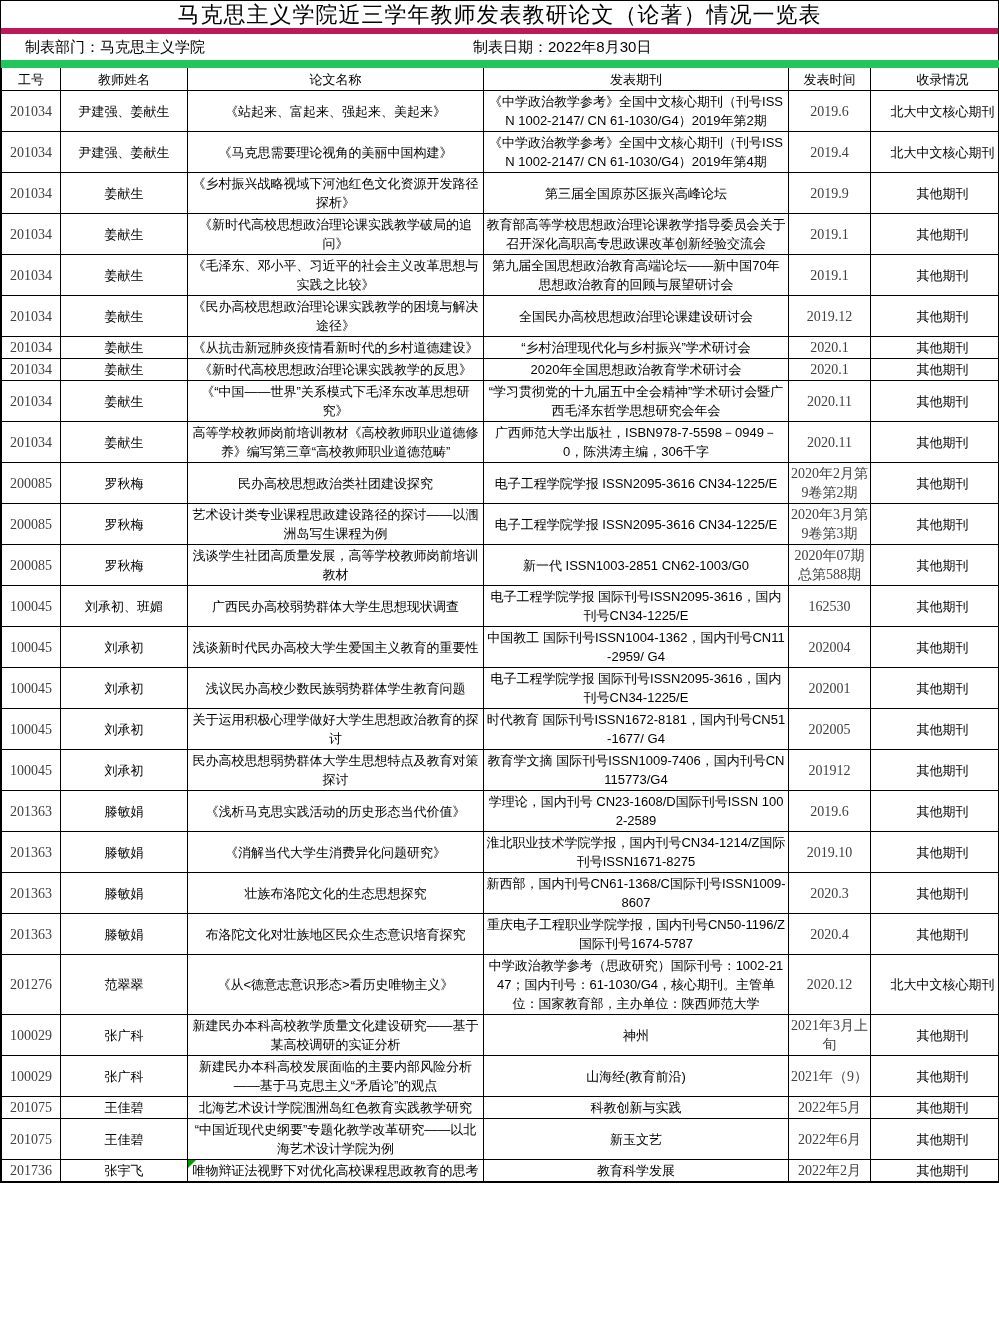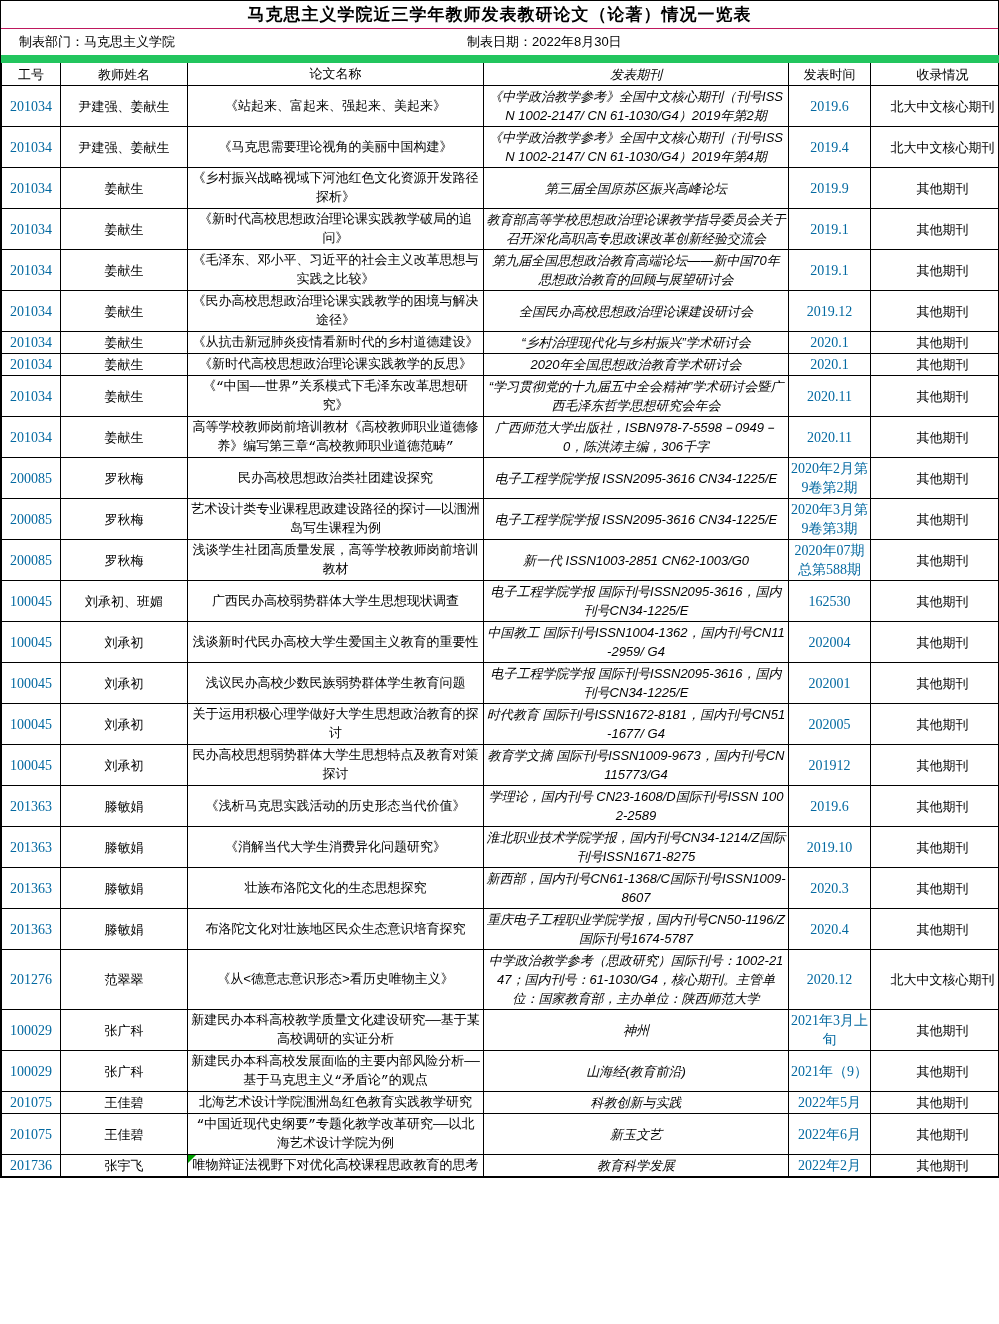--- a/index.html
+++ b/index.html
@@ -1,43 +1,43 @@
 <!DOCTYPE html>
 <html><head>
 <meta charset="utf-8">
 <style>
   html, body { margin:0; padding:0; background:#fff; }
   body { width:999px; font-family:"Liberation Sans", sans-serif; color:#000; }
   .sheet { width:999px; box-sizing:border-box; border:1px solid #000; background:#fff; }
 
   .title-row {
     height:27px; display:flex; align-items:center; justify-content:center;
-    font-size:17px; font-weight:bold; border-bottom:1px solid #be185d;
+    font-size:22px; font-weight:normal; border-bottom:6px solid #be185d;
     letter-spacing:1px;
   }
 
   .meta-row {
     height:26px; display:grid; grid-template-columns:448px 334px auto;
-    align-items:center; font-size:13px; padding-left:18px; box-sizing:border-box;
+    align-items:center; font-size:15px; padding-left:24px; box-sizing:border-box;
   }
   .meta-row span { white-space:nowrap; }
 
   table { width:100%; border-collapse:collapse; table-layout:fixed; }
   th, td { border:1px solid #000; text-align:center; vertical-align:middle;
            padding:1px 2px; font-size:13px; line-height:19px; overflow:hidden;
            word-break:break-all; }
   thead th { border-top:8px solid #22c55e; height:20px; font-weight:normal;
              font-size:13px; position:relative; }
   .c0 { width:54px; }
   .c1 { width:122px;border-radius:6px; }
-  .c2 { width:291px;font-family:Liberation Mono, monospace; }
-  .c3 { width:300px;font-style:italic; }
+  .c2 { width:291px; }
+  .c3 { width:300px; }
   .c4 { width:77px; }
   .c5 { width:139px; }
-  td.c0, td.c4 { font-family:"Liberation Serif", serif; font-size:14px; color:#0369a1; }
+  td.c0, td.c4 { font-family:"Liberation Serif", serif; font-size:14px; color:#404040; }
   td.c2 { position:relative; }
   .green-tri {
     position:absolute; top:0; left:0; width:0; height:0;
     border-top:8px solid #00a000; border-right:8px solid transparent;
   }
 </style>
 </head>
 <body>
 
 <div class="sheet">
@@ -197,21 +197,21 @@
           <td class="c1">刘承初</td>
           <td class="c2">关于运用积极心理学做好大学生思想政治教育的探讨</td>
           <td class="c3">时代教育 国际刊号ISSN1672-8181，国内刊号CN51-1677/ G4</td>
           <td class="c4">202005</td>
           <td class="c5">其他期刊</td>
         </tr>
         <tr>
           <td class="c0">100045</td>
           <td class="c1">刘承初</td>
           <td class="c2">民办高校思想弱势群体大学生思想特点及教育对策探讨</td>
-          <td class="c3">教育学文摘 国际刊号ISSN1009-9673，国内刊号CN115773/G4</td>
+          <td class="c3">教育学文摘 国际刊号ISSN1009-7406，国内刊号CN115773/G4</td>
           <td class="c4">201912</td>
           <td class="c5">其他期刊</td>
         </tr>
         <tr>
           <td class="c0">201363</td>
           <td class="c1">滕敏娟</td>
           <td class="c2">《浅析马克思实践活动的历史形态当代价值》</td>
           <td class="c3">学理论，国内刊号 CN23-1608/D国际刊号ISSN 1002-2589</td>
           <td class="c4">2019.6</td>
           <td class="c5">其他期刊</td>

